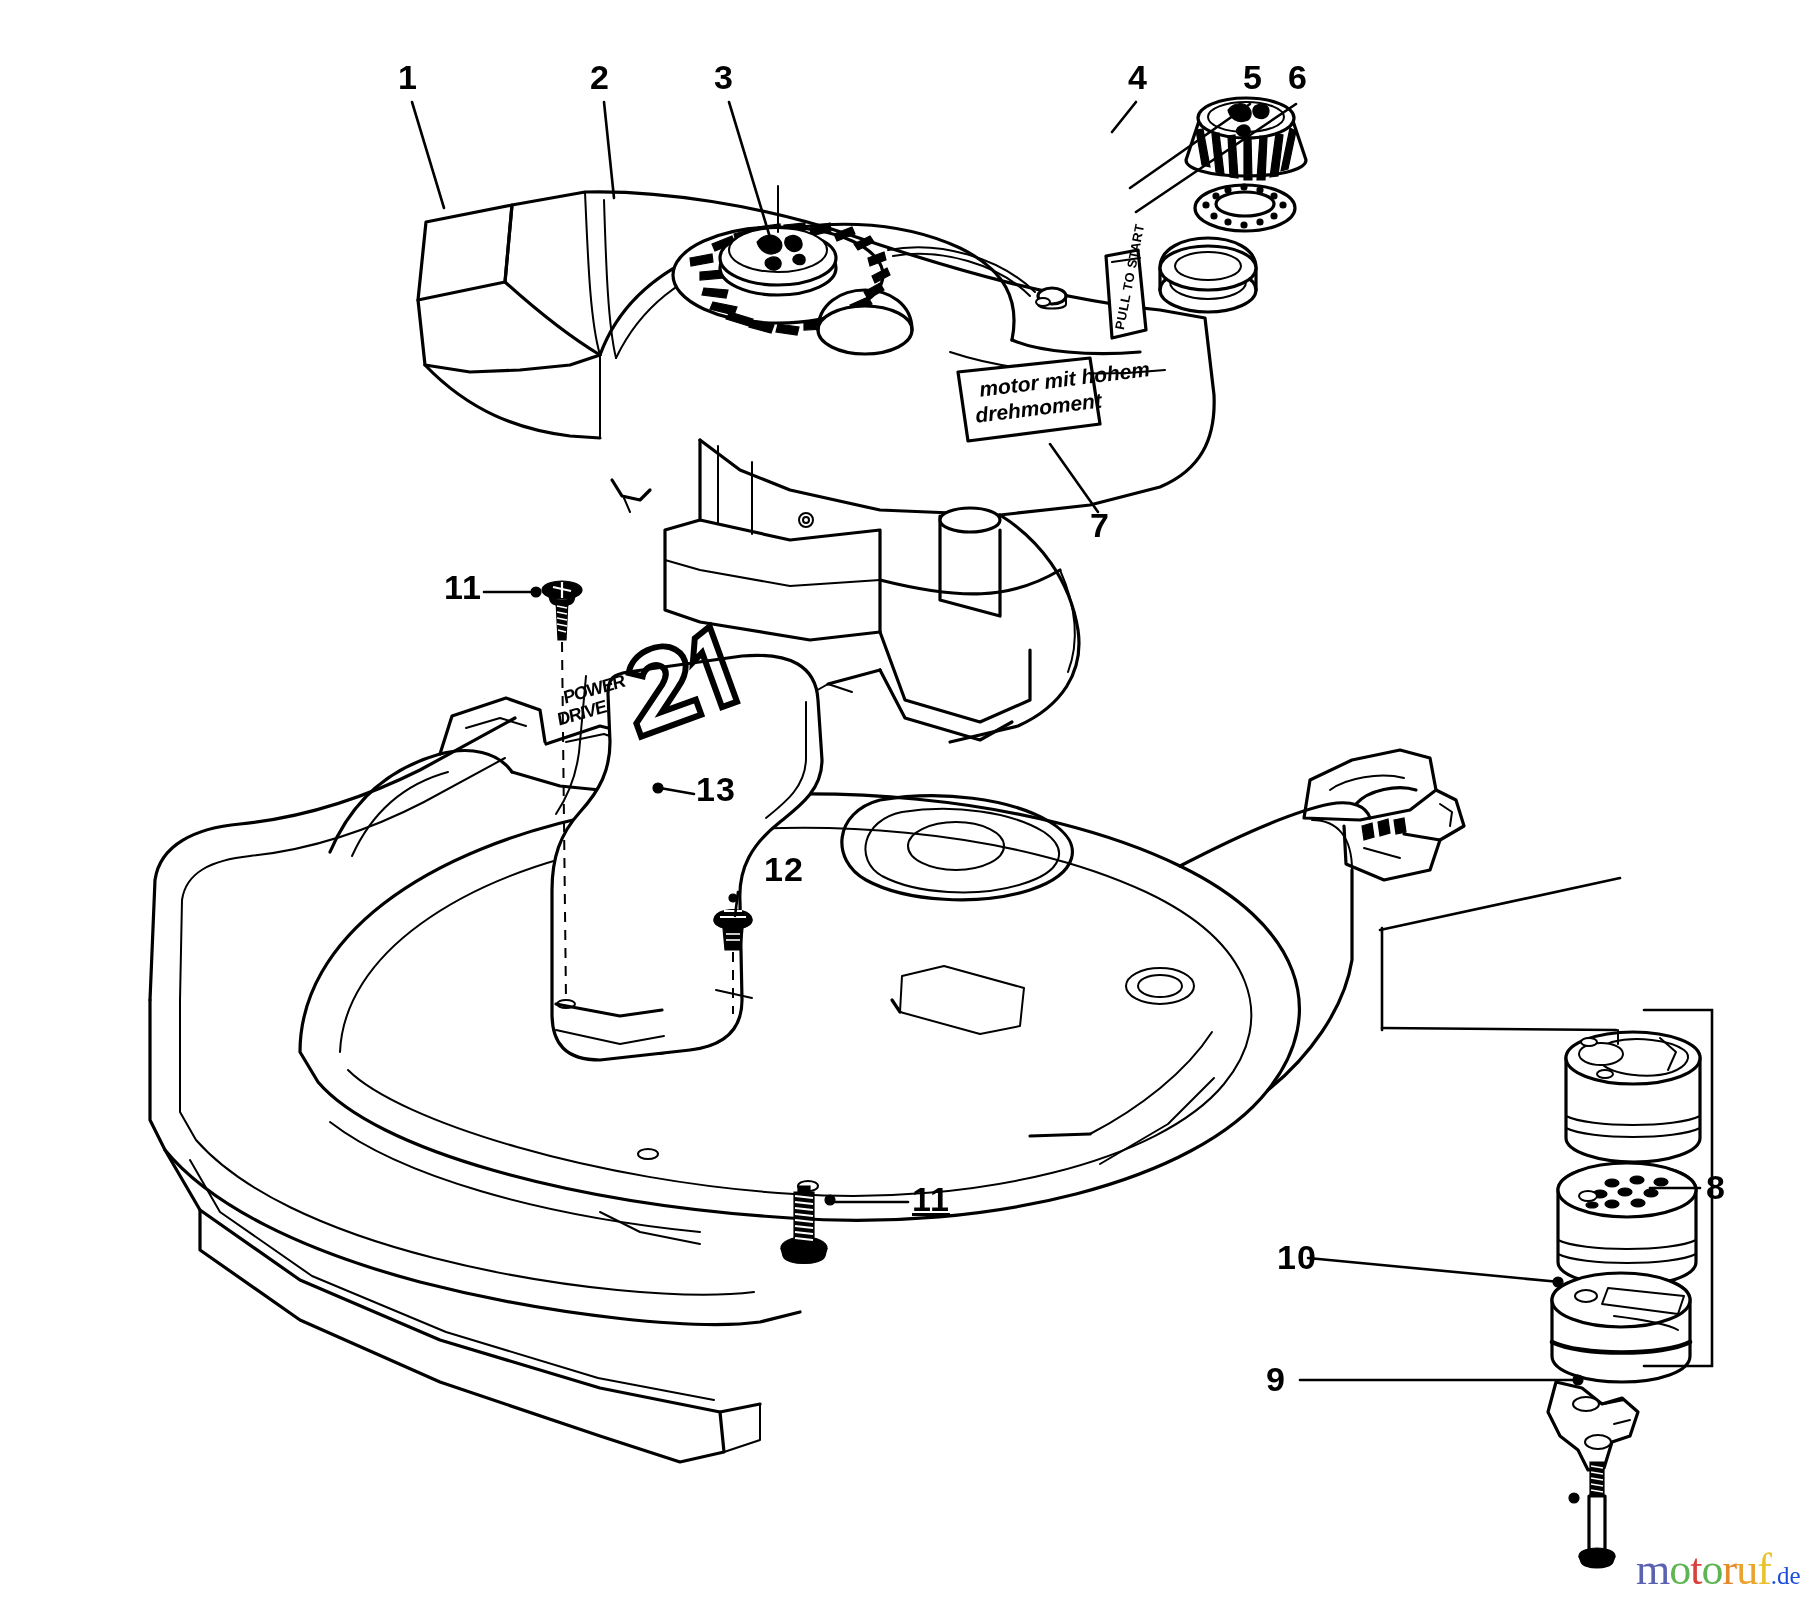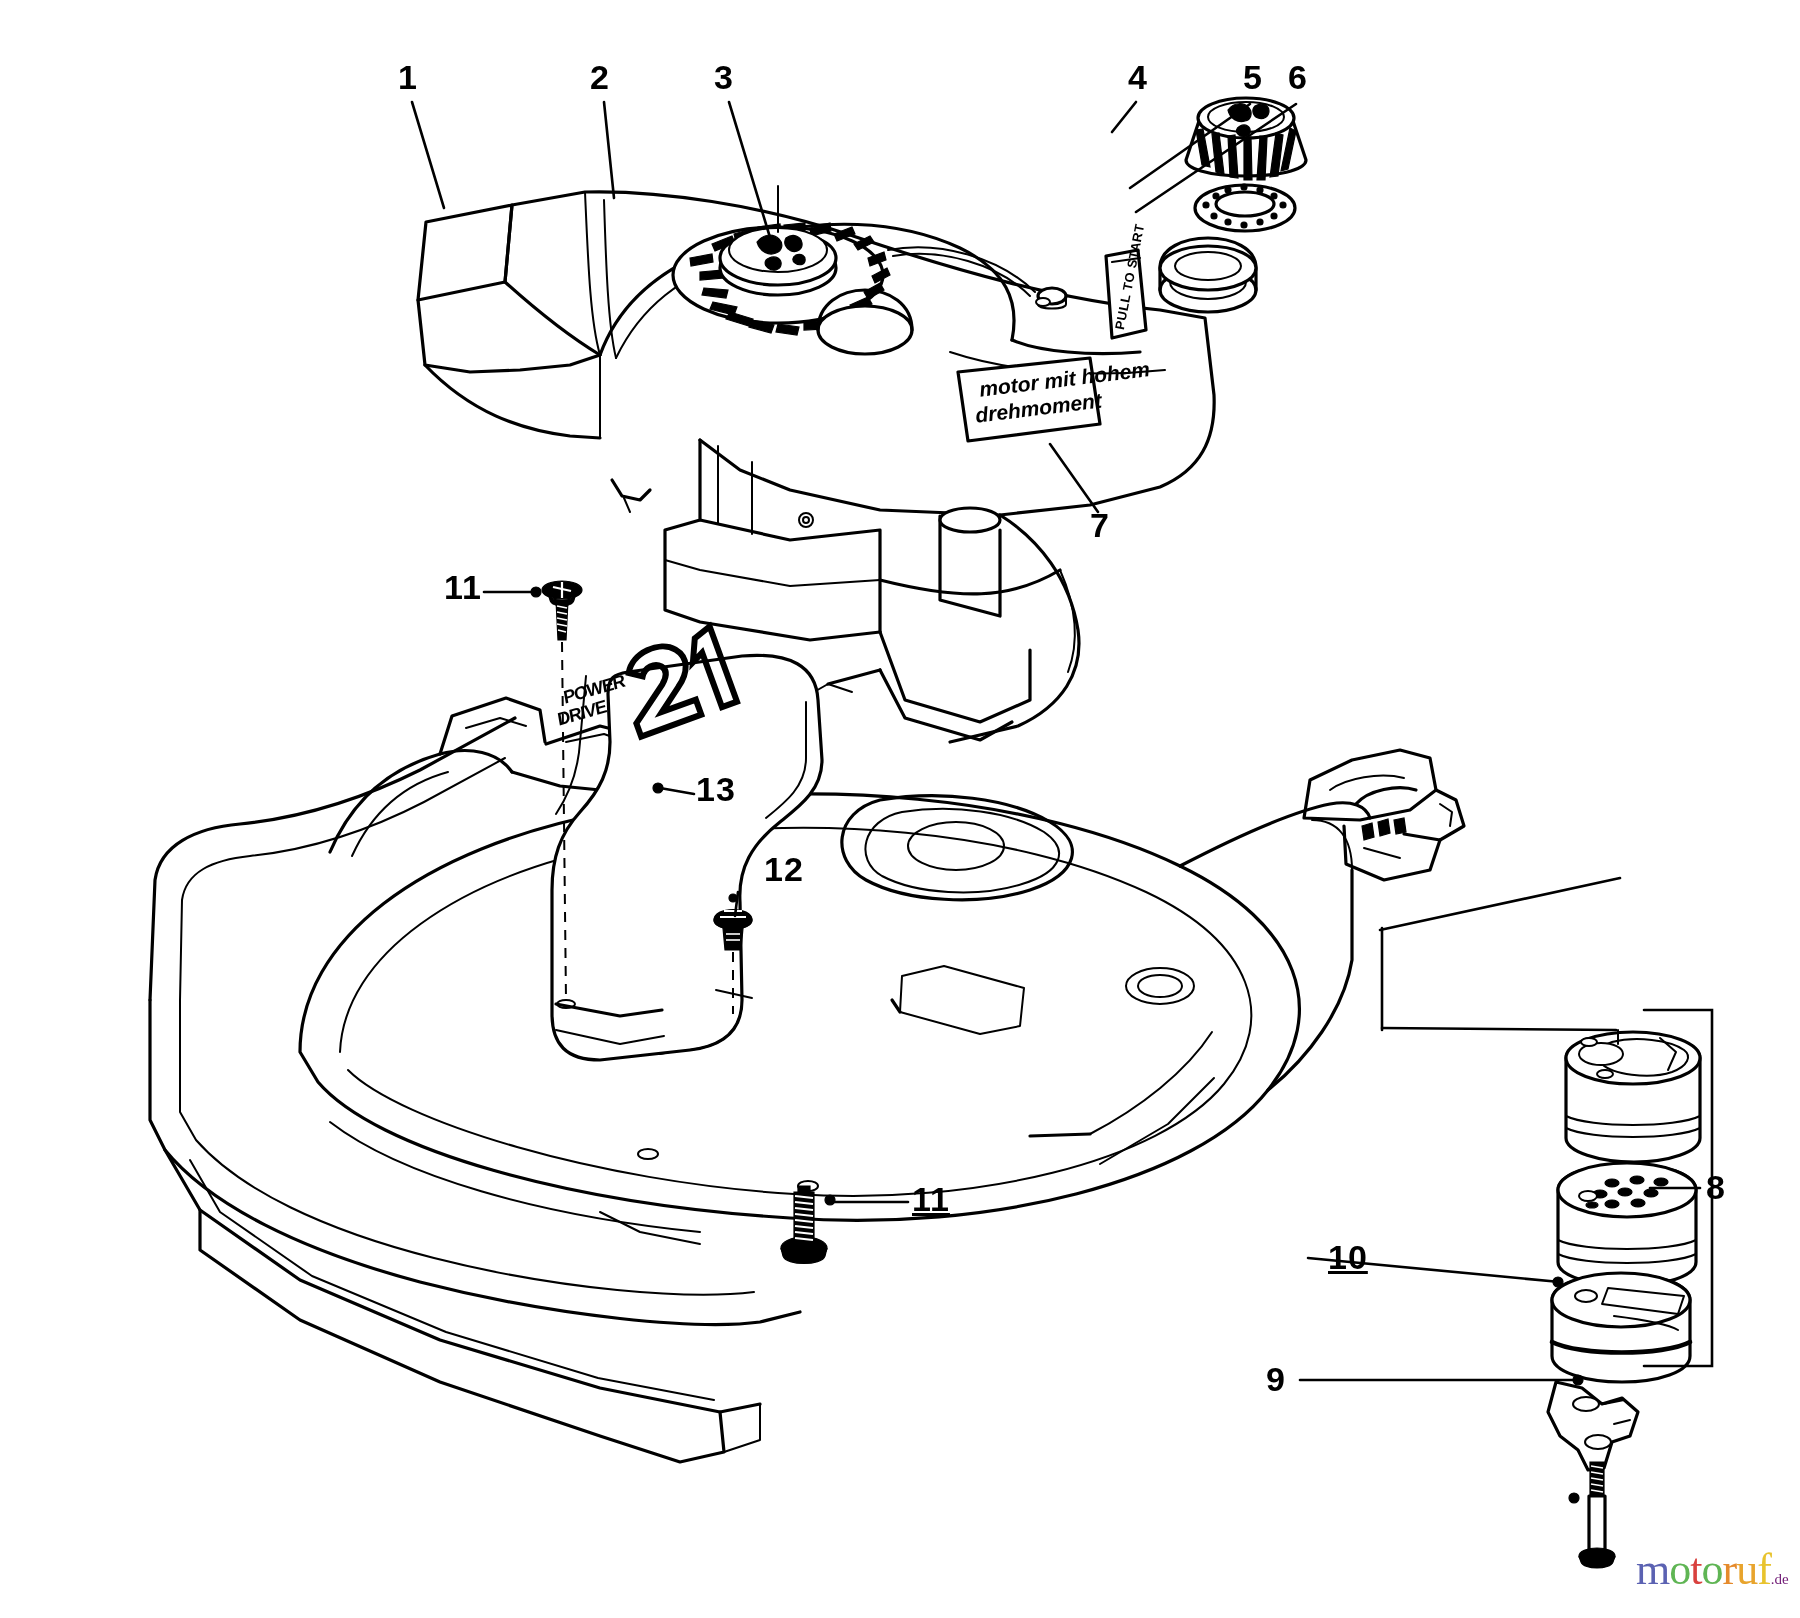--- a/index.html
+++ b/index.html
@@ -39,22 +39,22 @@
     left: 1636px;
     top: 1548px;
     font-family: "Liberation Serif", serif;
     font-size: 44px;
     font-weight: normal;
     letter-spacing: -1px;
     line-height: 1;
     white-space: nowrap;
   }
   #watermark .wm-suffix {
-    font-size: 15px;
-    color: #701a75;
+    font-size: 25px;
+    color: #1d4ed8;
     letter-spacing: 0;
   }
   .label-plate-text {
     position: absolute;
     font-family: "Liberation Sans", sans-serif;
     font-weight: bold;
     font-style: italic;
     color: #000;
     white-space: nowrap;
     user-select: none;
@@ -523,21 +523,21 @@
 
   <div class="callout" style="left:398px;  top:60px;">1</div>
   <div class="callout" style="left:590px;  top:60px;">2</div>
   <div class="callout" style="left:714px;  top:60px;">3</div>
   <div class="callout" style="left:1128px; top:60px;">4</div>
   <div class="callout" style="left:1243px; top:60px;">5</div>
   <div class="callout" style="left:1288px; top:60px;">6</div>
   <div class="callout" style="left:1090px; top:508px;">7</div>
   <div class="callout" style="left:1706px; top:1170px;">8</div>
   <div class="callout" style="left:1266px; top:1362px;">9</div>
-  <div class="callout" style="left:1328px; top:1240px;text-decoration:underline;">10</div>
+  <div class="callout" style="left:1277px; top:1240px;">10</div>
   <div class="callout" style="left:912px;  top:1182px;text-decoration:underline;">11</div>
   <div class="callout" style="left:764px;  top:852px;">12</div>
   <div class="callout" style="left:696px;  top:772px;">13</div>
   <div class="callout" style="left:444px;  top:570px;">11</div>
 
   <div class="label-plate-text" style="left:978px; top:378px; font-size:21px; transform:rotate(-7deg); transform-origin:left top;">motor mit hohem</div>
   <div class="label-plate-text" style="left:974px; top:404px; font-size:21px; transform:rotate(-7deg); transform-origin:left top;">drehmoment</div>
 
   <div class="label-plate-text" style="left:1112px; top:328px; font-size:13px; font-style:normal; letter-spacing:0.5px;
               transform:rotate(-79deg); transform-origin:left top;">PULL TO START</div>

